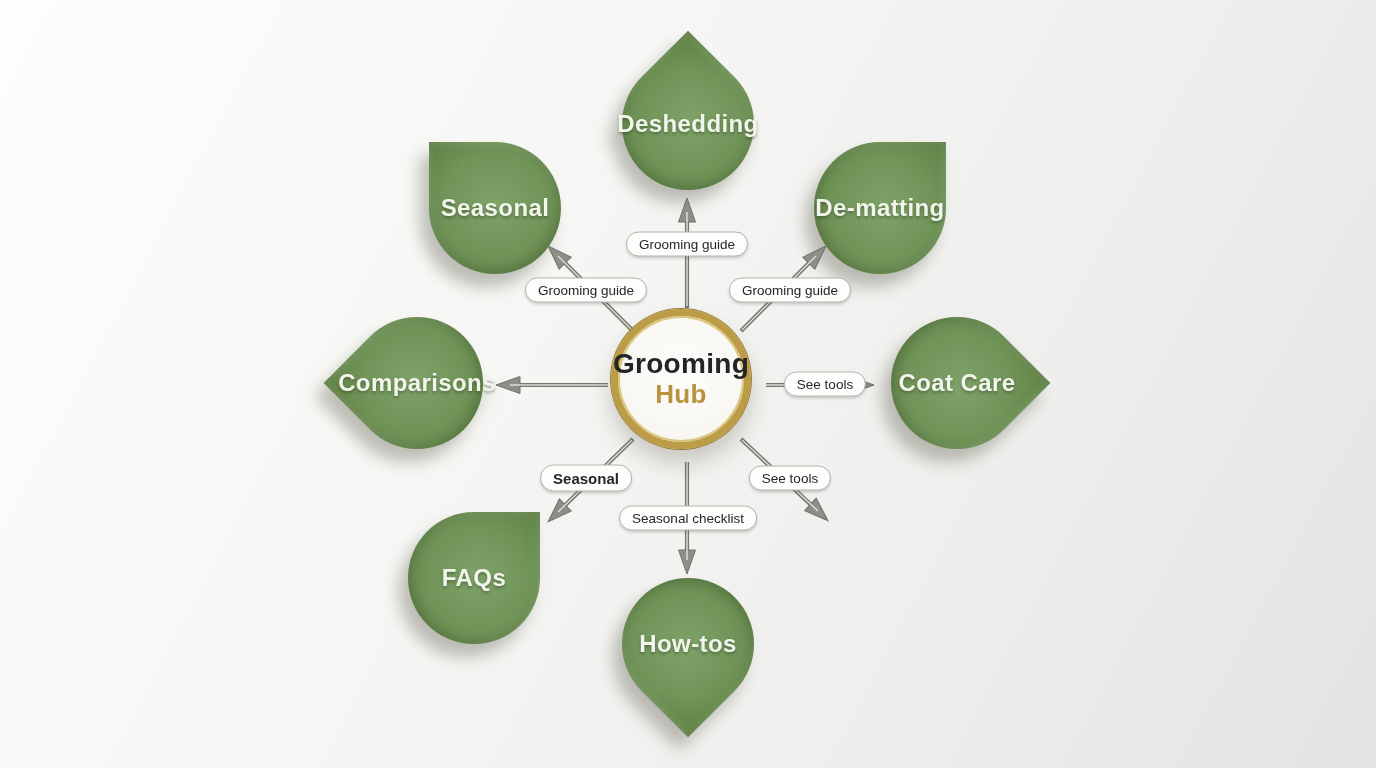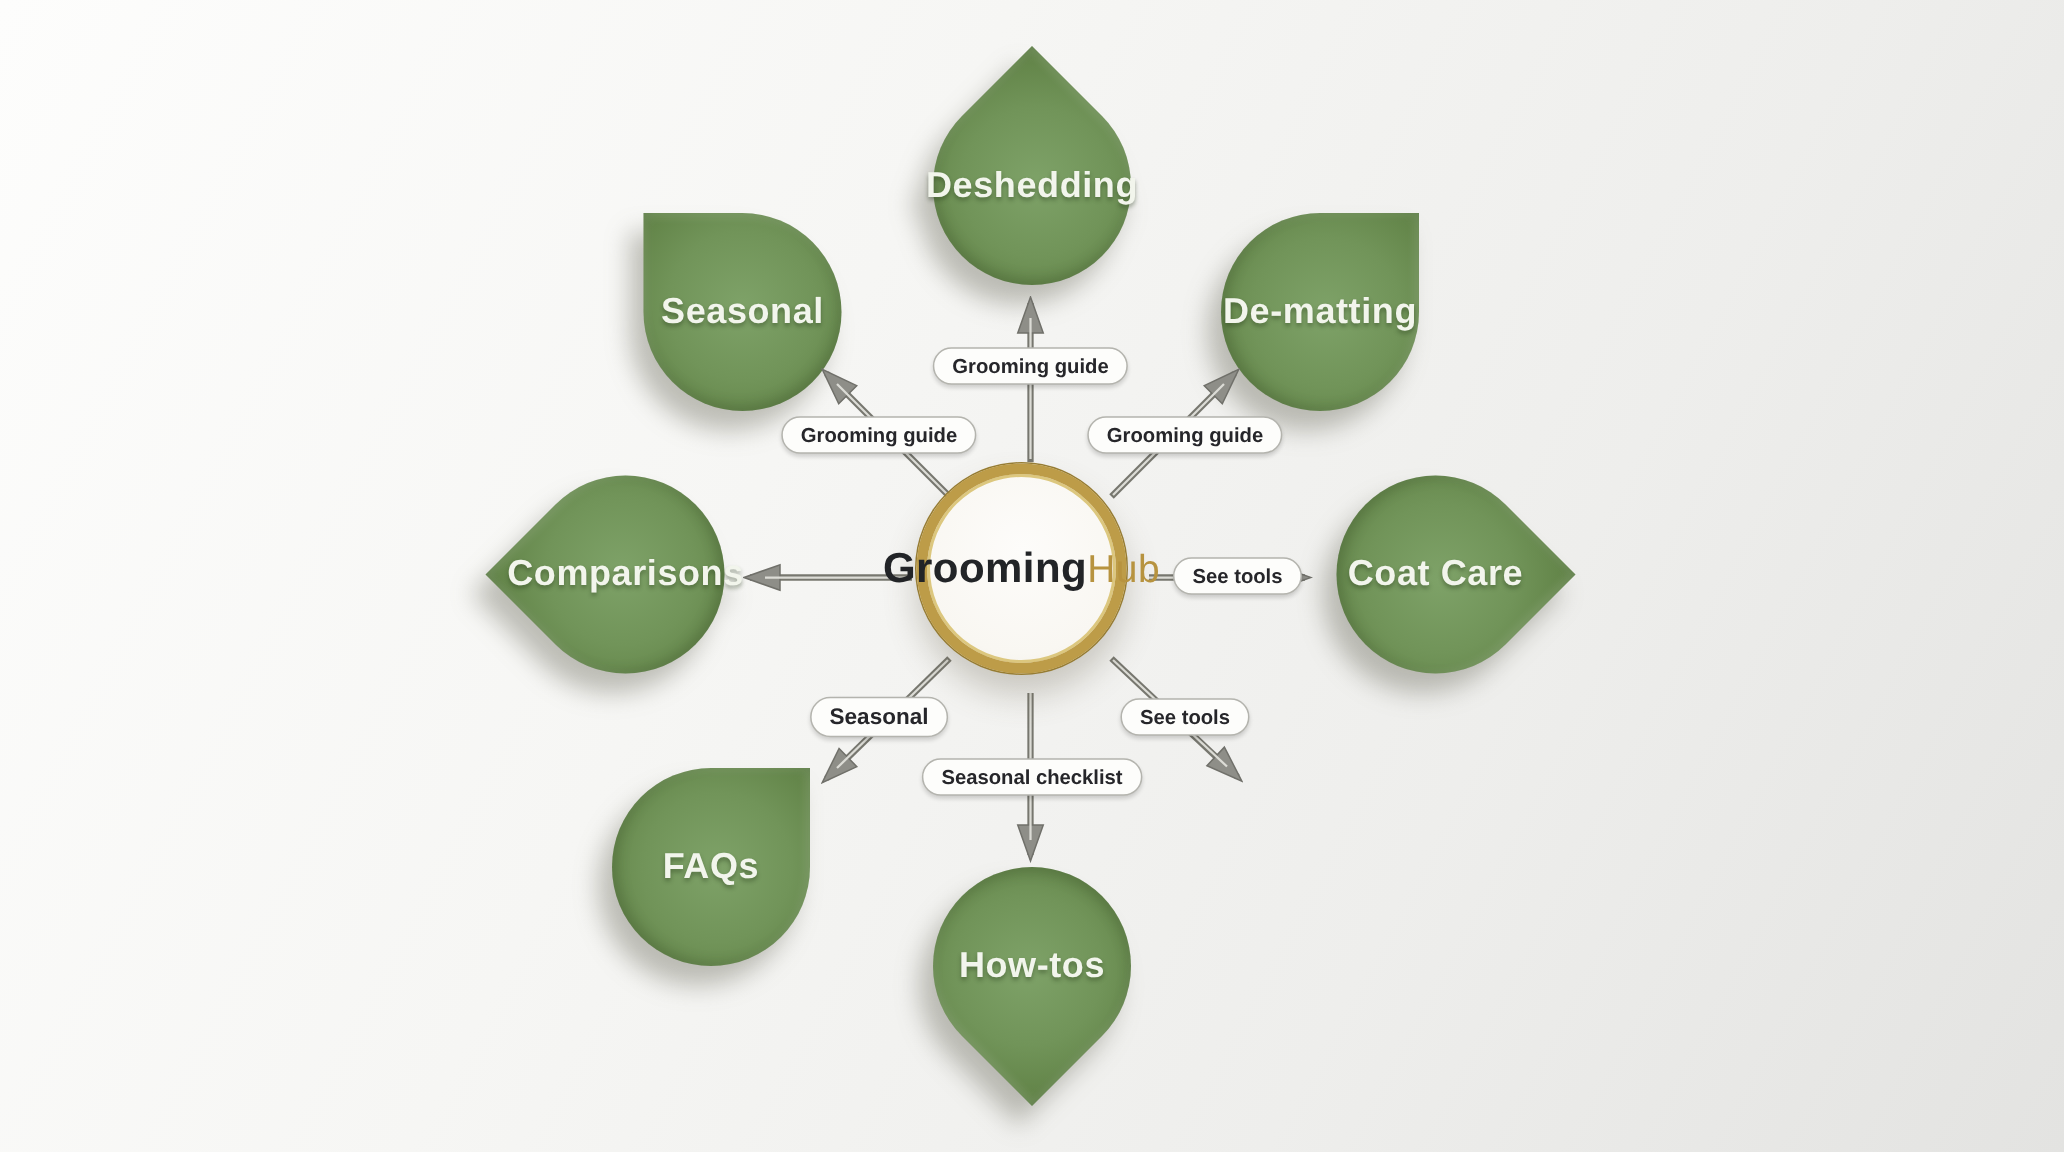--- a/index.html
+++ b/index.html
@@ -53,42 +53,42 @@
   
   .arrows { position: absolute; left: 0; top: 0; pointer-events: none; }
   .rod  { stroke: #77776f; stroke-width: 4.2; }
   .core { stroke: #dcdcd6; stroke-width: 1.5; }
 
   
   .pill {
     position: absolute; transform: translate(-50%, -50%);
     background: #fdfdfb; border: 1px solid #b4b4ae; border-radius: 14px;
     padding: 4px 12px; white-space: nowrap;
-    font-size: 13.5px; font-weight: 700; color: #26262a;
+    font-size: 13.5px; font-weight: 400; color: #26262a;
     box-shadow: 0 2px 3px rgba(0,0,0,0.16);
   }
   .p-top         { left: 687px; top: 244px; }
   .p-topleft     { left: 586px; top: 290px; }
   .p-topright    { left: 790px; top: 290px; }
   .p-right       { left: 825px; top: 384px; }
   .p-bottomleft  { left: 586px; top: 478px; font-size: 15px; font-weight: 800; }
   .p-bottom      { left: 688px; top: 518px; }
   .p-bottomright { left: 790px; top: 478px; }
 
   
   .hub {
     position: absolute; left: 611px; top: 309px;
     width: 140px; height: 140px; border-radius: 50%;
     background: radial-gradient(circle at 50% 40%, #fdfcfa 0%, #f9f7f2 70%, #f0ede5 100%);
     border: 7px solid #bd9c48;
     box-shadow: 0 0 0 1px #967c33, inset 0 0 0 2px #dcc77e, 0 14px 22px rgba(105,100,78,0.30);
-    display: flex; align-items: center; justify-content: center;
+    display: flex; flex-direction: column; align-items: center; justify-content: center;
   }
   .hub-line1 { font-size: 28px; font-weight: 700; color: #222427; letter-spacing: 0.3px; line-height: 1.1; }
-  .hub-line2 { font-size: 26px; font-weight: 400; color: #b7933f; letter-spacing: 0.3px; line-height: 1.1; }
+  .hub-line2 { font-size: 26px; font-weight: 700; color: #b7933f; letter-spacing: 0.3px; line-height: 1.1; }
 </style>
 </head>
 <body>
 
 <div class="stage">
 
   <div class="leaf-wrap n-deshedding rot45">
     <div class="leaf">
       <div class="leaf-label">Deshedding</div>
     </div>

